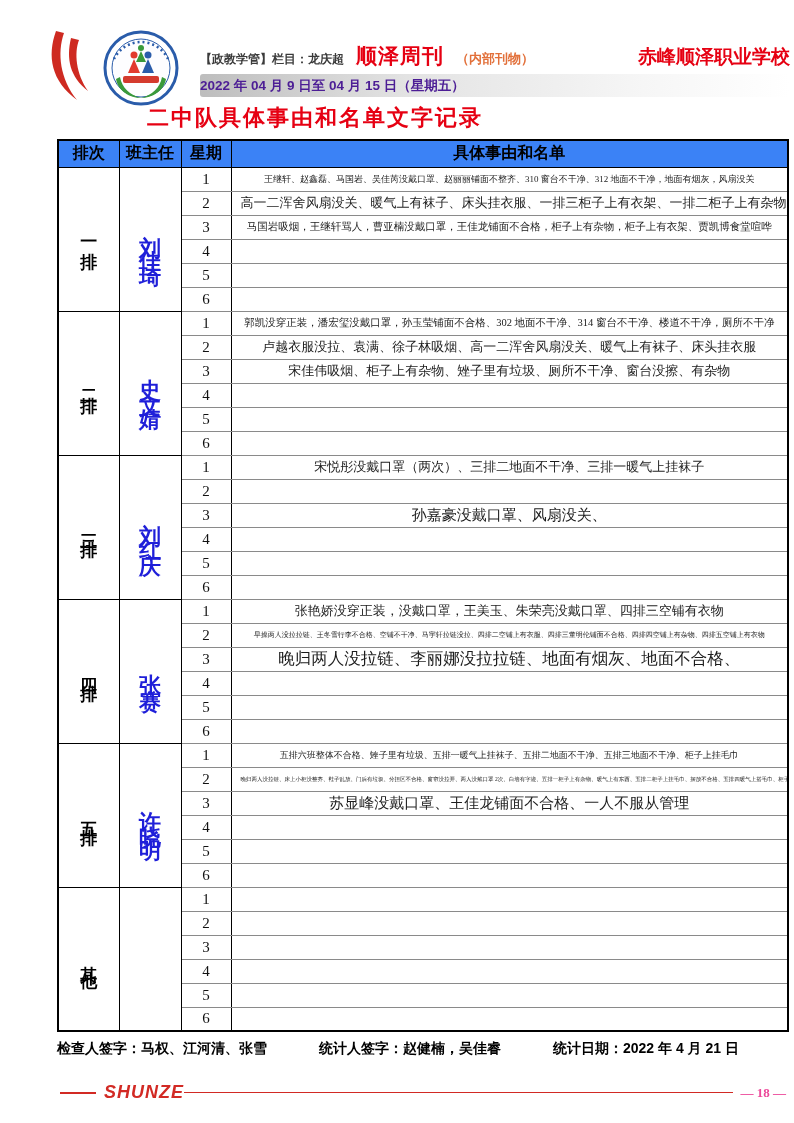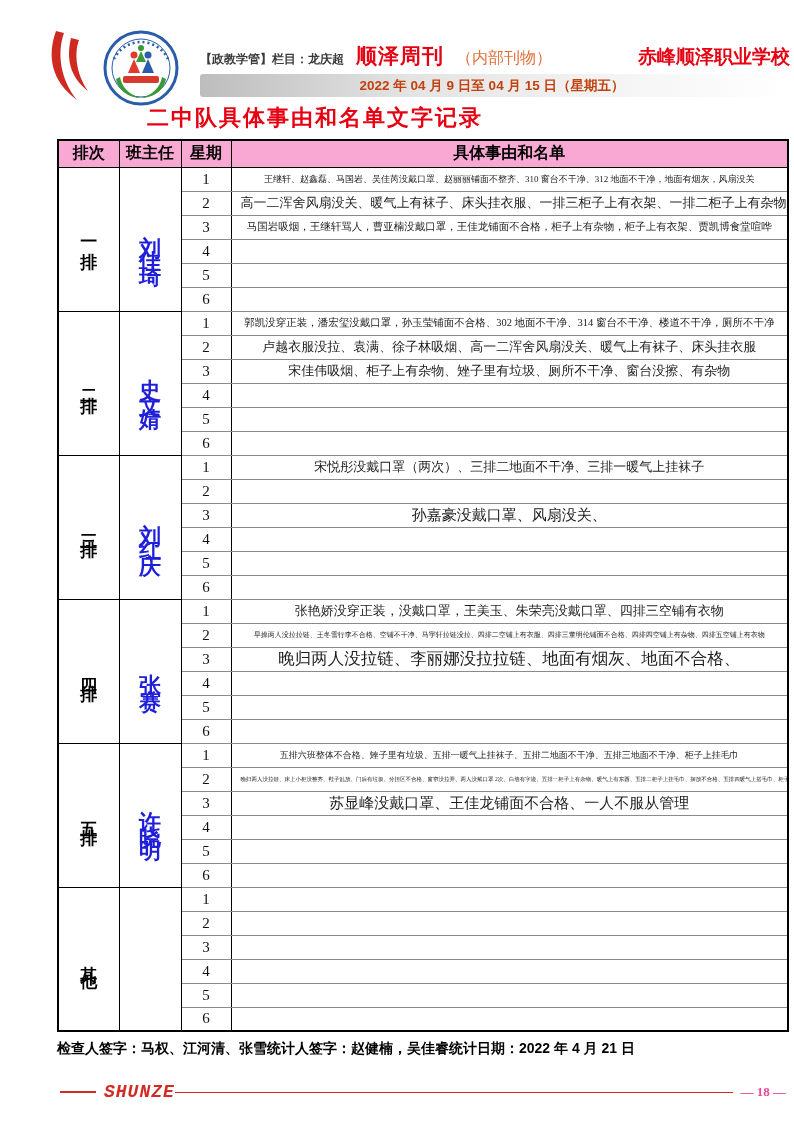--- a/index.html
+++ b/index.html
@@ -11,62 +11,62 @@
   .logo-wrap { position:absolute; left:42px; top:28px; width:152px; height:80px; }
   .head-band { position:absolute; left:200px; top:74px; width:590px; height:23px;
     background:linear-gradient(to right,#bdbdbd,#e3e3e3 35%,#f6f6f6 75%,#ffffff);
     border-radius:3px; }
   .head-row { position:absolute; left:200px; top:42px; width:590px;
     display:flex; align-items:baseline; gap:12px; white-space:nowrap; }
   .section-label { font-family:"Liberation Sans",sans-serif; font-weight:bold;
     font-size:12px; color:#3b3b3b; }
   .journal-title { font-family:"Liberation Sans",sans-serif; font-weight:bold;
     font-size:21px; color:#e60012; letter-spacing:1px; }
-  .journal-note { font-size:16px; color:#e2703a; font-weight:normal; }
+  .journal-note { font-size:13px; color:#e2703a; font-weight:bold; }
   .school-name { margin-left:auto; font-family:"Liberation Sans",sans-serif;
     font-weight:bold; font-size:19px; color:#e60012; }
   .date-range { position:absolute; left:200px; top:74px; width:584px; height:17px;
-    line-height:23px; text-align:center; font-weight:bold; font-size:13.5px;
-    color:#c2410c; font-family:"Liberation Sans",sans-serif; }
+    line-height:23px; text-align:left; font-weight:bold; font-size:13.5px;
+    color:#4c1d95; font-family:"Liberation Sans",sans-serif; }
   .page-title { position:absolute; left:0; top:103px; width:630px; text-align:center;
     font-family:"Liberation Sans",sans-serif; font-weight:bold; font-size:22px;
     color:#e60012; letter-spacing:2px; }
 
   
   table.record { position:absolute; left:57px; top:139px; width:732px;
     border-collapse:collapse; table-layout:fixed; border:2px solid #000; }
   col.c-rank{width:61px;} col.c-teacher{width:62px;} col.c-day{width:50px;}
   thead th { border:1.5px solid #000; height:27px; text-align:center;
     font-family:"Liberation Sans",sans-serif; font-weight:bold; font-size:16px; color:#000;
-    background:#f9a8d4; }
+    background:#3b82f6; }
   tr.day-row { height:24px; }
   td { vertical-align:middle; }
   .rank-cell, .teacher-cell { border:1.5px solid #000; text-align:center; vertical-align:middle; }
   .day-cell { border:1px solid #000; border-top-color:#8a8a8a; border-bottom-color:#8a8a8a;
     text-align:center; font-size:15px; color:#111; }
   .text-cell { border:1px solid #000; border-top-color:#8a8a8a; border-bottom-color:#8a8a8a;
     text-align:center; color:#1c1c1c; padding:0 9px; white-space:nowrap; overflow:hidden; }
   tr.group-start .day-cell, tr.group-start .text-cell { border-top:1.5px solid #000; }
   .vtext { writing-mode:vertical-rl; text-orientation:upright; margin:0 auto; }
   .rank-text { font-family:"Liberation Sans",sans-serif; font-weight:bold;
     font-size:17px; color:#000; letter-spacing:7px; }
   .teacher-text { font-weight:bold; font-size:22px; color:#1f1fd9; letter-spacing:15px; }
   .size-micro { font-size:5.5px; } .size-xxs { font-size:7px;text-align:center; }
   .size-xs { font-size:9px; }     .size-s  { font-size:10.5px;margin-top:16px; }
   .size-m  { font-size:13px; }    .size-l  { font-size:15px; }
   .size-xl { font-size:16.5px; }
 
   
-  .sign-line { position:absolute; left:57px; top:1040px; width:732px; display:flex; 
+  .sign-line { position:absolute; left:57px; top:1040px; width:732px; display:flex; gap:52px;
     font-family:"Liberation Sans",sans-serif; font-weight:bold; font-size:14px; color:#000;
     white-space:nowrap;align-items:flex-end; }
   .brand-line { position:absolute; left:60px; top:1082px; width:726px;
     display:flex; align-items:center; }
   .brand-dash { width:36px; border-top:2px solid #d22a24; margin-right:8px; }
-  .brand-text { font-family:Liberation Mono, monospace; font-style:italic; font-weight:bold;
+  .brand-text { font-family:Liberation Sans, sans-serif; font-style:italic; font-weight:bold;
     font-size:18px; color:#d22a24; letter-spacing:1px; }
   .brand-rule { flex:1; border-top:1.5px solid #d22a24; }
   .page-num { margin-left:8px; font-weight:bold; font-size:13px; color:#ec4899;
     font-family:"Liberation Serif",serif; white-space:nowrap; }
 </style>
 </head>
 <body>
 
 <div class="page">
 

